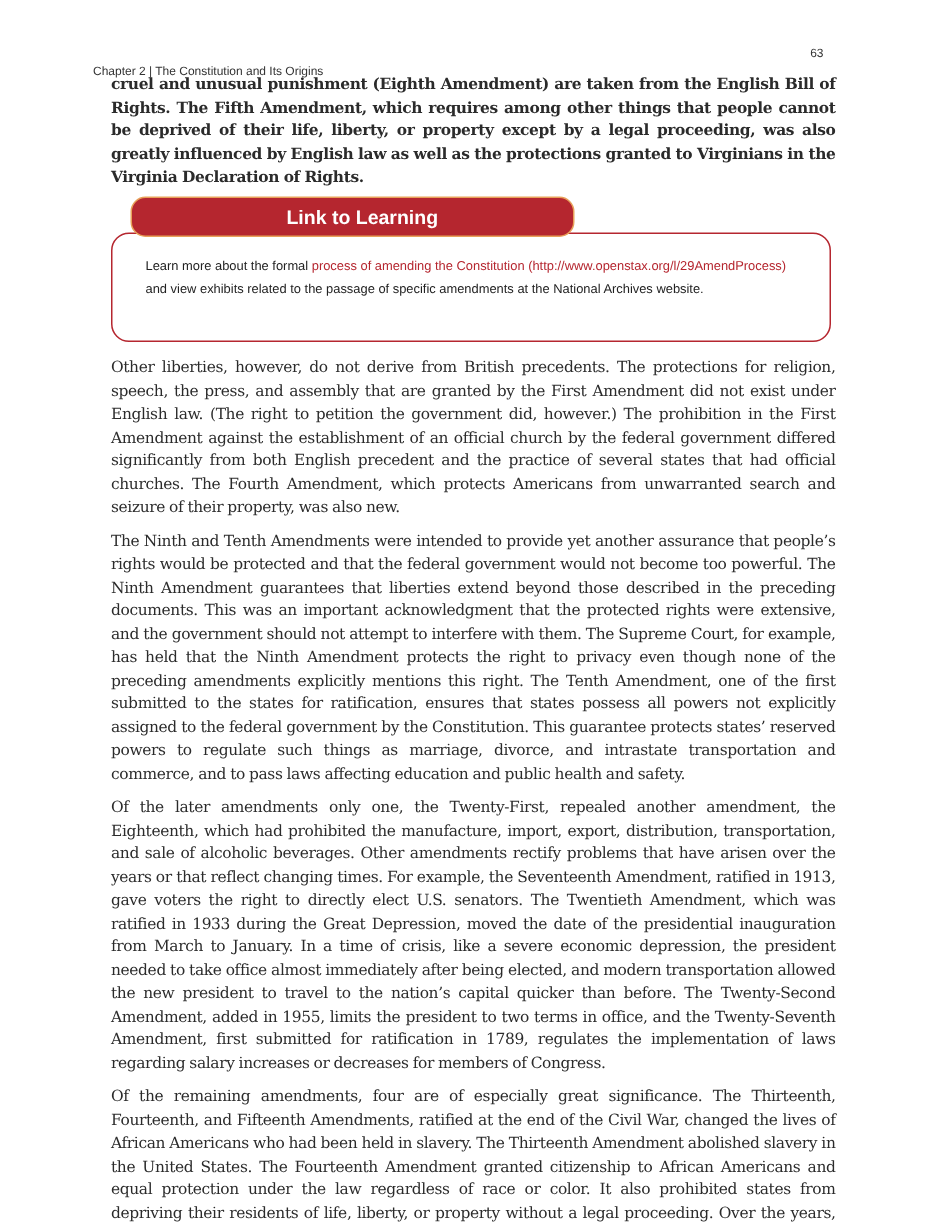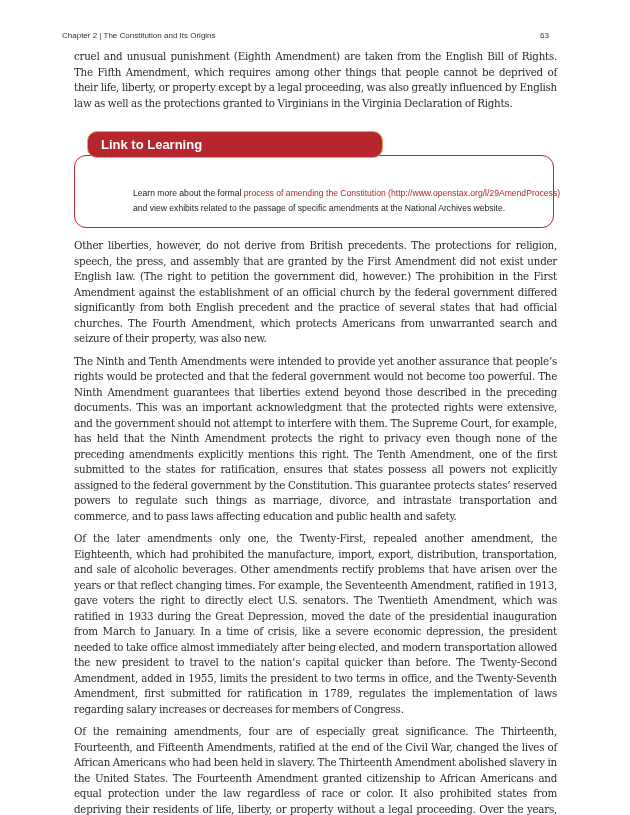--- a/index.html
+++ b/index.html
@@ -1,58 +1,57 @@
 <!DOCTYPE html>
 <html><head>
 <meta charset="utf-8">
 <style>
   html, body { margin: 0; padding: 0; background: #ffffff; }
   body { width: 630px; height: 815px; position: relative; overflow: hidden; }
   .page-header {
     position: absolute; top: 31px; left: 62px; width: 500px; height: 12px;
     font-family: "Liberation Sans", sans-serif; font-size: 8px; color: #333;
   }
-  .page-header .chapter { position: absolute; left: 0; top: 0; }
+  .page-header .chapter { position: absolute; left: 0; top: 12px; }
   .page-header .pagenum { position: absolute; right: 13px; top: 0; }
   .body-text {
     position: absolute; left: 74px; width: 483px;
     font-family: "DejaVu Serif", "Liberation Serif", serif;
     font-size: 10.3px; line-height: 15.5px; color: #2b2b2b;
     text-align: justify; letter-spacing: -0.25px; word-spacing: -0.3px;
   }
   .body-text p { margin: 0 0 7px 0; }
   .ltl-box {
     position: absolute; left: 74px; top: 155px; width: 480px; height: 73px;
     border: 1.5px solid #b5262f; border-radius: 12px; box-sizing: border-box;
     background: #fff;
   }
   .ltl-tab {
     position: absolute; left: 87px; top: 131px; width: 296px; height: 27px;
     background: #b5262f; border: 1px solid #e8a15a; border-radius: 10px;
     box-sizing: border-box; color: #ffffff;
     font-family: "Liberation Sans", sans-serif; font-weight: bold; font-size: 13px;
-    line-height: 25px; padding-left: 13px;
+    line-height: 25px; padding-left: 13px; text-align: center;
   }
   .ltl-text {
-    position: absolute; left: 97px; top: 186px; width: 440px;
+    position: absolute; left: 97px; top: 170px; width: 440px;
     font-family: "Liberation Sans", sans-serif; font-size: 8.6px; line-height: 15px;
     color: #222;
-    margin-left: 36px;
   }
   .ltl-text a { color: #b5262f; text-decoration: none; }
 </style>
 </head>
 <body>
 
 <div class="page-header">
   <span class="chapter">Chapter 2 | The Constitution and Its Origins</span>
   <span class="pagenum">63</span>
 </div>
 
-<div class="body-text" style="top:49px;">
+<div class="body-text" style="top:49px;font-weight:bold;">
   <p>cruel and unusual punishment (Eighth Amendment) are taken from the English Bill of Rights. The Fifth Amendment, which requires among other things that people cannot be deprived of their life, liberty, or property except by a legal proceeding, was also greatly influenced by English law as well as the protections granted to Virginians in the Virginia Declaration of Rights.</p>
 </div>
 
 <div class="ltl-box"></div>
 <div class="ltl-tab">Link to Learning</div>
 <div class="ltl-text"><span>Learn more about the formal </span><a href="#">process of amending the Constitution (http://www.openstax.org/l/29AmendProcess)</a><span> and view exhibits related to the passage of specific amendments at the National Archives website.</span></div>
 
 <div class="body-text" style="top:238px;">
   <p>Other liberties, however, do not derive from British precedents. The protections for religion, speech, the press, and assembly that are granted by the First Amendment did not exist under English law. (The right to petition the government did, however.) The prohibition in the First Amendment against the establishment of an official church by the federal government differed significantly from both English precedent and the practice of several states that had official churches. The Fourth Amendment, which protects Americans from unwarranted search and seizure of their property, was also new.</p>
   <p>The Ninth and Tenth Amendments were intended to provide yet another assurance that people’s rights would be protected and that the federal government would not become too powerful. The Ninth Amendment guarantees that liberties extend beyond those described in the preceding documents. This was an important acknowledgment that the protected rights were extensive, and the government should not attempt to interfere with them. The Supreme Court, for example, has held that the Ninth Amendment protects the right to privacy even though none of the preceding amendments explicitly mentions this right. The Tenth Amendment, one of the first submitted to the states for ratification, ensures that states possess all powers not explicitly assigned to the federal government by the Constitution. This guarantee protects states’ reserved powers to regulate such things as marriage, divorce, and intrastate transportation and commerce, and to pass laws affecting education and public health and safety.</p>

